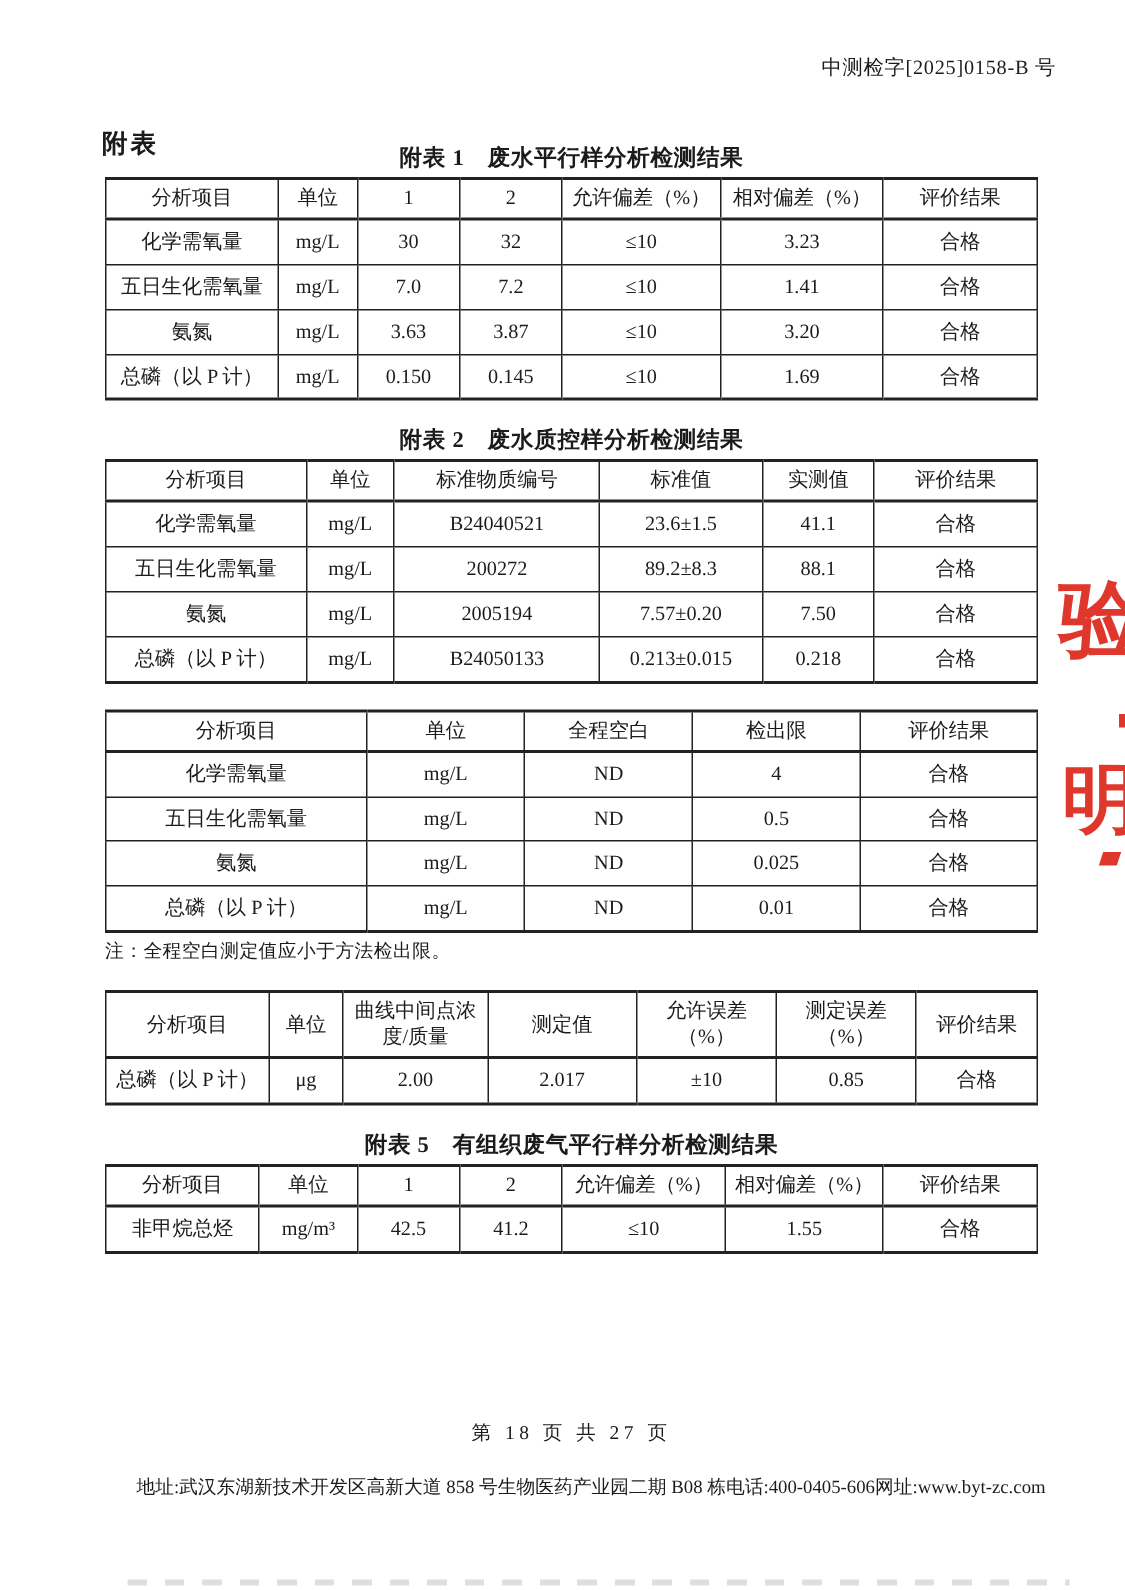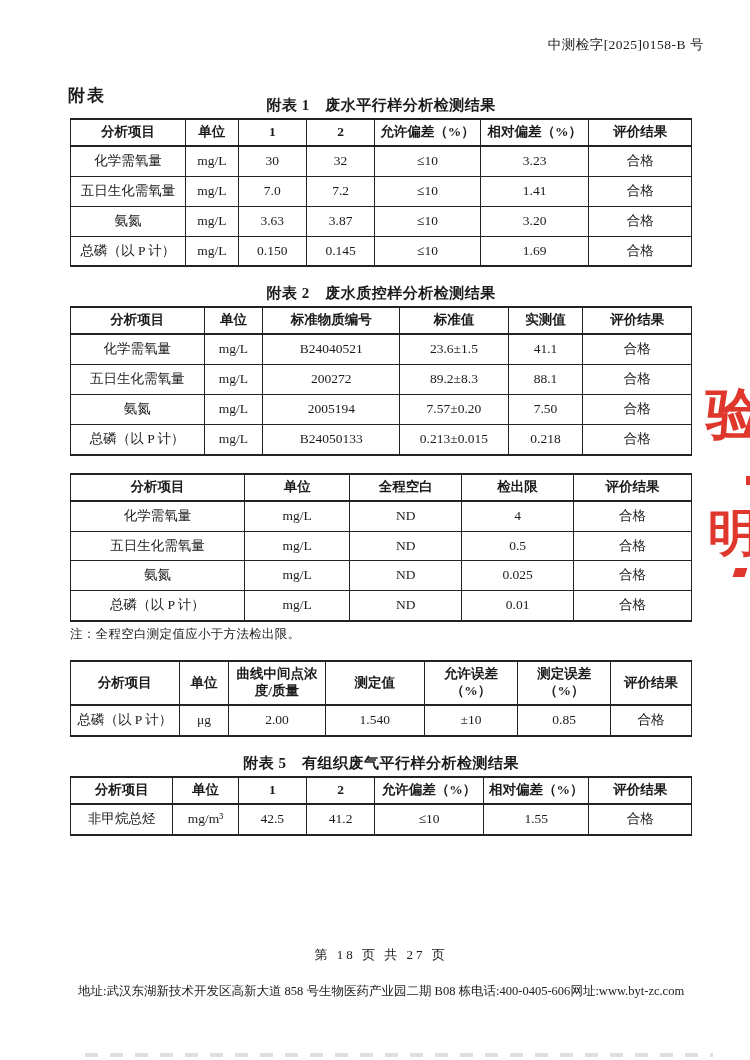--- a/index.html
+++ b/index.html
@@ -22,33 +22,33 @@
     text-align:center; font-weight:bold; font-size:15px;
     margin:0 0 3px 0; letter-spacing:.5px;
   }
   table.rpt { width:100%; border-collapse:collapse; table-layout:fixed; }
   .rpt th, .rpt td {
     border:1px solid #222; text-align:center;
     font-size:13.5px; line-height:1.25; padding:4px 2px;
     overflow:hidden;
   }
   .rpt th {
-    font-weight:bold;
+    font-weight:normal;
     border-top:2.5px solid #222; border-bottom:2px solid #222;
   }
   .rpt td { padding:6px 2px; }
   .rpt tr.last td { border-bottom:2.5px solid #222; }
   .tbl-note { font-size:12.5px; margin-top:4px; letter-spacing:.3px; }
   .page-number {
     position:absolute; top:946px; left:0; right:0;
     text-align:center; font-size:13px; letter-spacing:3px;
   }
   .address-row {
     position:absolute; top:983px; left:78px; right:52px;
-    display:flex; justify-content:flex-start;
+    display:flex; justify-content:center;
     font-size:12.5px; white-space:nowrap;
   }
   .stamp {
     position:absolute; top:386px; right:-34px; width:90px;
     font-weight:bold; line-height:1;
   }
   .stamp .frag1 { position:absolute; top:0; left:0; font-size:56px; }
   .stamp .dot  { position:absolute; top:90px; left:40px; width:7px; height:9px; }
   .stamp .frag2 { position:absolute; top:122px; left:2px; font-size:50px; }
   .stamp .mark { position:absolute; top:182px; left:28px; width:12px; height:9px; transform:skewX(-18deg); }
@@ -259,21 +259,21 @@
               <th>允许误差（%）</th>
               <th>测定误差（%）</th>
               <th>评价结果</th>
             </tr>
           </thead>
           <tbody>
             <tr class="last">
               <td>总磷（以 P 计）</td>
               <td>μg</td>
               <td>2.00</td>
-              <td>1.540</td>
+              <td>2.017</td>
               <td>±10</td>
               <td>0.85</td>
               <td>合格</td>
             </tr>
           </tbody>
         </table>
       </div>
       <div class="tbl-block">
         <div class="tbl-title">附表 5　有组织废气平行样分析检测结果</div>
         <table class="rpt">

